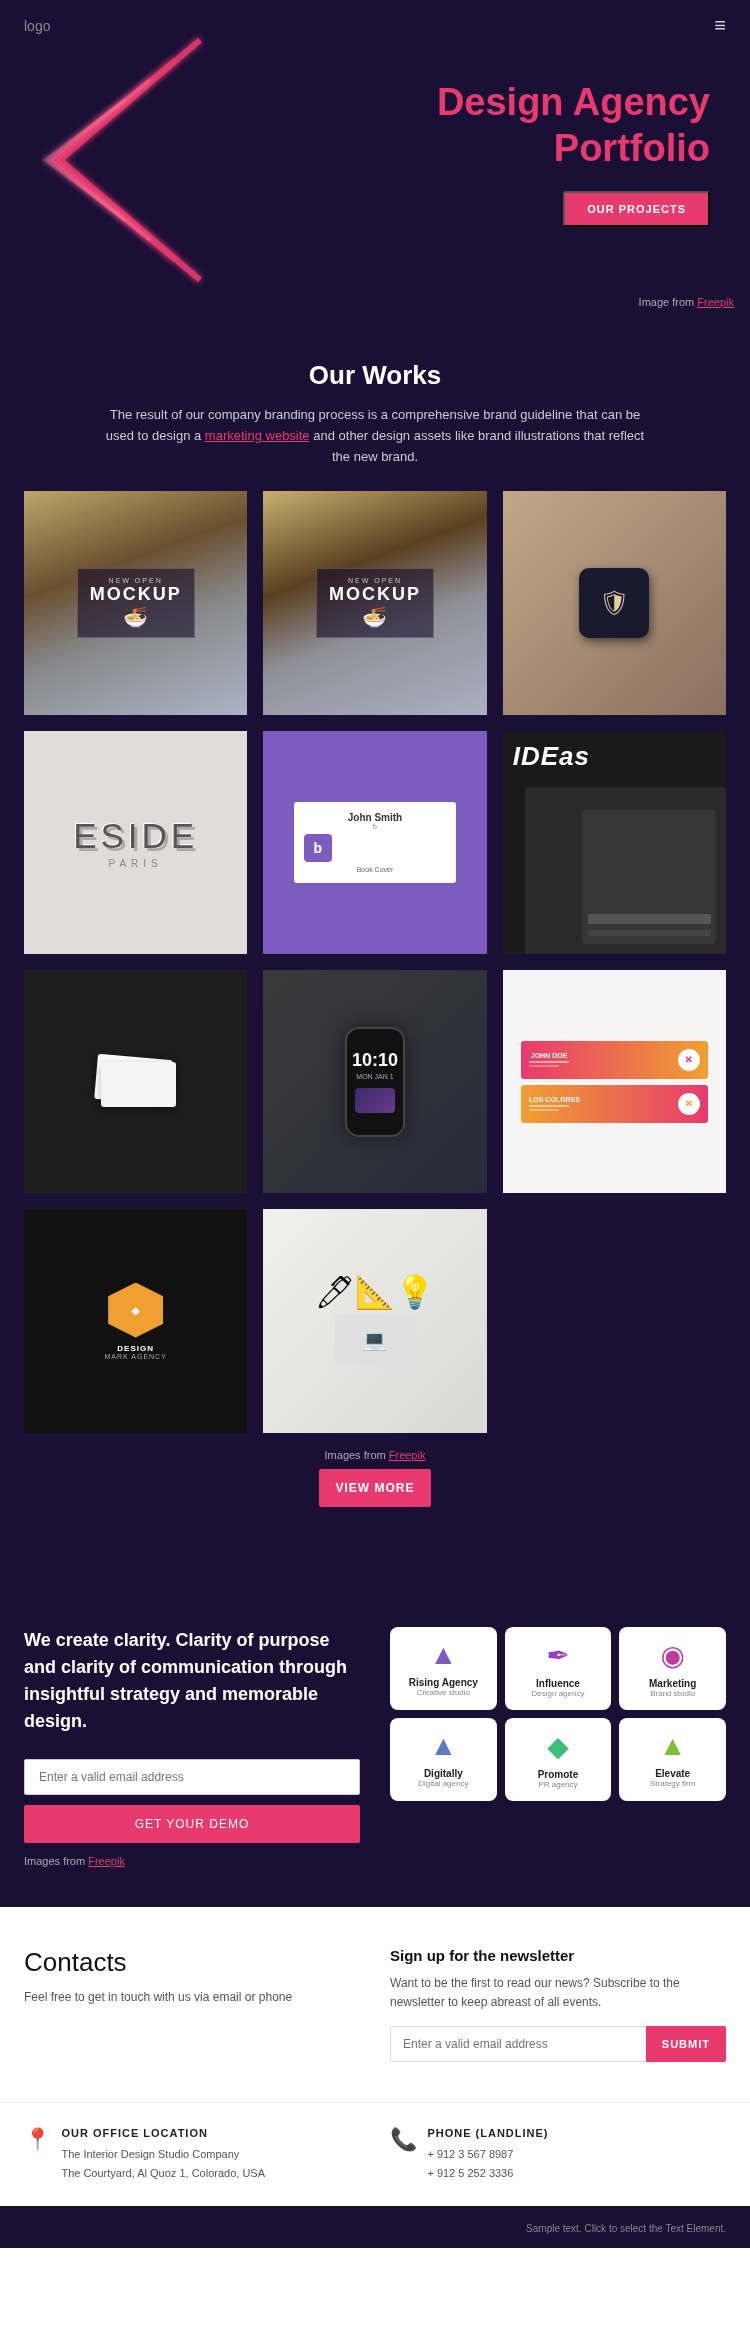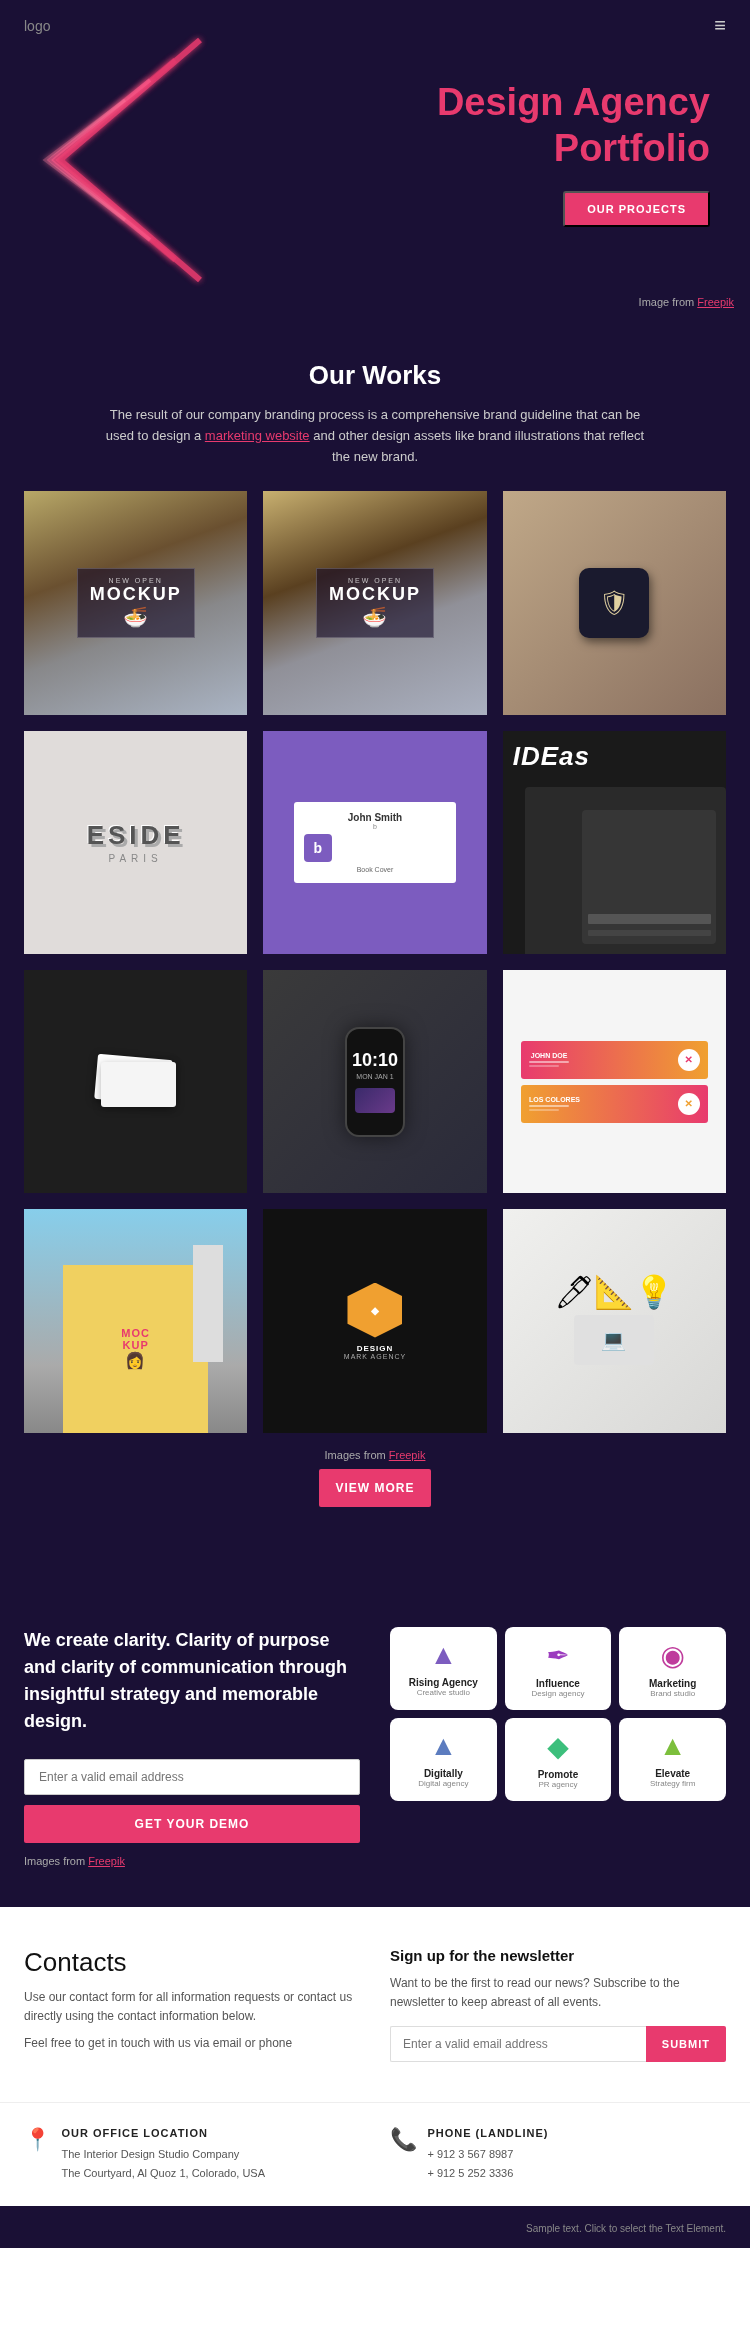--- a/index.html
+++ b/index.html
@@ -159,21 +159,21 @@
       margin-bottom: 10px;
       border-radius: 2px;
     }
     .clarity-demo-btn {
       width: 100%;
       background: #e83a6e;
       color: #fff;
       border: none;
       padding: 12px;
       font-size: 12px;
-      font-weight: bold;
+      font-weight: normal;
       letter-spacing: 1px;
       cursor: pointer;
       border-radius: 2px;
     }
     .clarity-credit {
       color: #aaa;
       font-size: 11px;
       margin-top: 12px;
     }
     .clarity-credit a { color: #e83a6e; }
@@ -401,21 +401,21 @@
     <div class="grid-item" style="background:#b5a090;">
       <div style="width:100%;height:100%;display:flex;align-items:center;justify-content:center;background:linear-gradient(135deg,#c0a888,#8a7060);">
         <div style="width:70px;height:70px;background:#1a1a2e;border-radius:10px;display:flex;align-items:center;justify-content:center;box-shadow:2px 4px 10px rgba(0,0,0,0.5);">
           <span style="color:#e0d0a0;font-size:24px;">🛡</span>
         </div>
       </div>
     </div>
 
     <div class="grid-item" style="background:#ddd8d0;">
       <div style="width:100%;height:100%;display:flex;flex-direction:column;align-items:center;justify-content:center;background:#e0dcda;">
-        <div style="font-size:26px;font-weight:700;letter-spacing:4px;color:#555;text-shadow:3px 3px 0 #aaa,-1px -1px 0 #fff;">ESIDE</div>
+        <div style="font-size:35px;font-weight:400;letter-spacing:4px;color:#555;text-shadow:3px 3px 0 #aaa,-1px -1px 0 #fff;">ESIDE</div>
         <div style="font-size:10px;letter-spacing:5px;color:#888;margin-top:2px;">PARIS</div>
       </div>
     </div>
 
     <div class="grid-item" style="background:#7c5cbf;">
       <div style="width:100%;height:100%;display:flex;align-items:center;justify-content:center;background:#7c5cbf;padding:10px;">
         <div style="background:#fff;width:80%;padding:10px;border-radius:3px;">
           <div style="font-size:10px;font-weight:bold;color:#333;">John Smith</div>
           <div style="font-size:7px;color:#888;">b</div>
           <div style="width:28px;height:28px;background:#7c5cbf;border-radius:4px;display:flex;align-items:center;justify-content:center;color:#fff;font-size:14px;font-weight:bold;margin:4px 0;">b</div>
@@ -471,30 +471,20 @@
             <div style="height:2px;width:40px;background:rgba(255,255,255,0.5);margin:2px 0;border-radius:1px;"></div>
             <div style="height:2px;width:30px;background:rgba(255,255,255,0.3);border-radius:1px;"></div>
           </div>
           <div style="width:22px;height:22px;background:#fff;border-radius:50%;display:flex;align-items:center;justify-content:center;">
             <span style="color:#f0a030;font-size:10px;font-weight:bold;">✕</span>
           </div>
         </div>
       </div>
     </div>
 
-    <div class="grid-item">
-      <div style="width:100%;height:100%;background:linear-gradient(180deg,#87ceeb 0%,#aaa 70%,#888 100%);display:flex;align-items:flex-end;justify-content:center;overflow:hidden;">
-        <div style="width:65%;height:75%;background:#f0d060;display:flex;flex-direction:column;align-items:center;justify-content:center;position:relative;">
-          <div style="position:absolute;top:-20px;right:-15px;width:30px;height:70%;background:#ddd;"></div>
-          <div style="color:#e83a6e;font-size:11px;font-weight:900;letter-spacing:1px;">MOC</div>
-          <div style="color:#e83a6e;font-size:11px;font-weight:900;letter-spacing:1px;">KUP</div>
-          <div style="font-size:16px;">👩</div>
-        </div>
-      </div>
-    </div>
 
     <div class="grid-item" style="background:#1a1a1a;">
       <div style="width:100%;height:100%;display:flex;flex-direction:column;align-items:center;justify-content:center;gap:6px;background:#111;padding:10px;">
         <div style="clip-path:polygon(50% 0%,100% 25%,100% 75%,50% 100%,0% 75%,0% 25%);width:55px;height:55px;background:#f0a030;display:flex;align-items:center;justify-content:center;">
           <span style="color:#fff;font-size:10px;font-weight:bold;">◆</span>
         </div>
         <div style="text-align:center;">
           <div style="color:#fff;font-size:8px;font-weight:bold;letter-spacing:1px;">DESIGN</div>
           <div style="color:#aaa;font-size:7px;letter-spacing:1px;">MARK AGENCY</div>
         </div>
@@ -573,21 +563,20 @@
         <div class="logo-tagline">Strategy firm</div>
       </div>
 
     </div>
   </div>
 </section>
 
 <section class="contacts-section">
   <div class="contacts-left">
     <h2 class="contacts-title">Contacts</h2>
-    <p class="contacts-desc">Use our contact form for all information requests or contact us directly using the contact information below.</p>
     <p class="contacts-desc">Feel free to get in touch with us via email or phone</p>
   </div>
   <div class="contacts-right">
     <h3 class="newsletter-title">Sign up for the newsletter</h3>
     <p class="newsletter-desc">Want to be the first to read our news? Subscribe to the newsletter to keep abreast of all events.</p>
     <div class="newsletter-form">
       <input type="email" class="newsletter-email" placeholder="Enter a valid email address" style="">
       <button class="newsletter-submit">SUBMIT</button>
     </div>
   </div>

